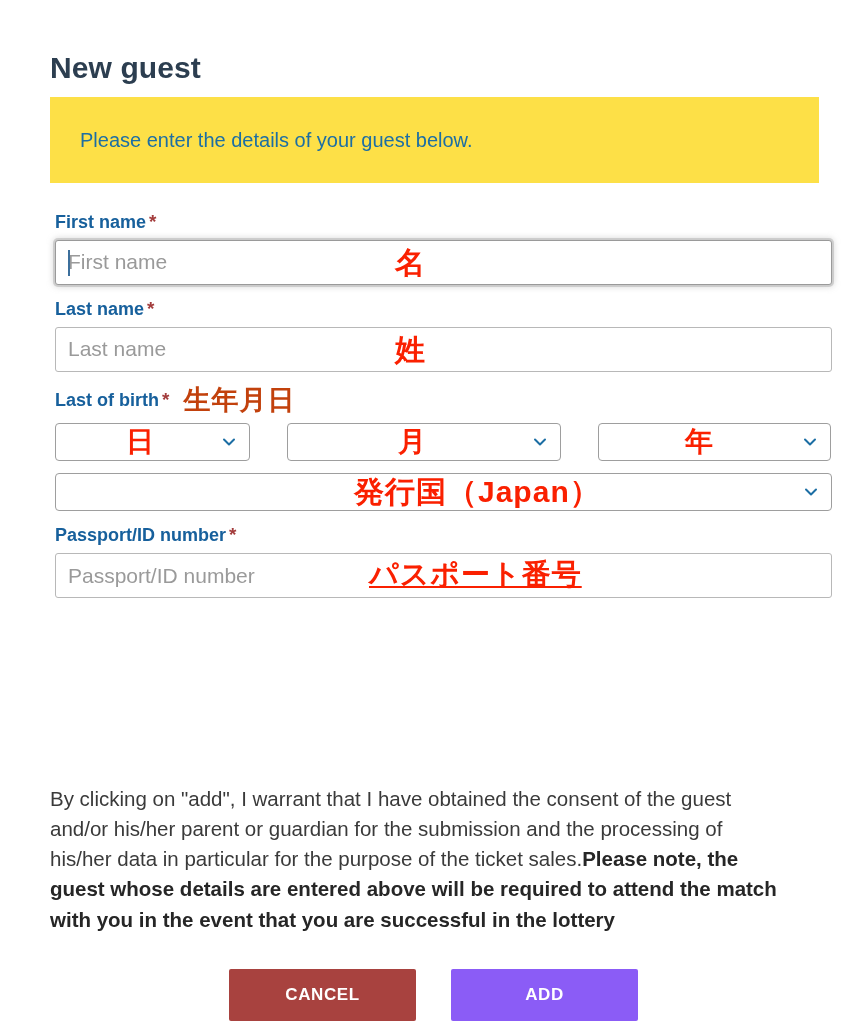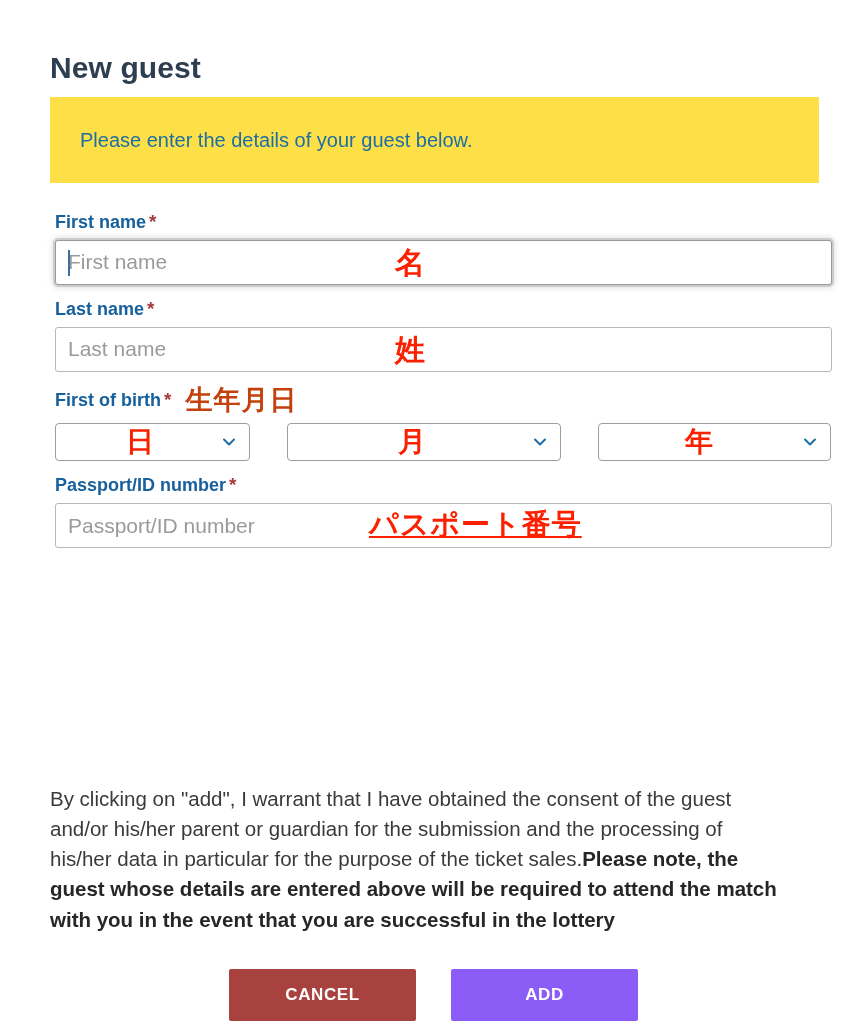--- a/index.html
+++ b/index.html
@@ -240,21 +240,21 @@
 
     <label class="field-label">
       <span>Last name</span><span class="req-star">*</span>
     </label>
     <div class="input-wrap">
       <input class="text-input" type="text" placeholder="Last name" style="">
       <span class="jp-overlay" style="left:340px; top:8px;">姓</span>
     </div>
 
     <label class="field-label">
-      <span>First of birth</span><span class="req-star">*</span><span class="jp-inline">生年月日</span>
+      <span>Last of birth</span><span class="req-star">*</span><span class="jp-inline">生年月日</span>
     </label>
     <div class="select-row">
 
       <div class="sel sel-day">
         <span class="chev">
           <svg viewBox="0 0 14 14" width="14" height="14">
               <path d="M2 4.5 L7 9.5 L12 4.5" fill="none" stroke="#1c6ea4" stroke-width="2" stroke-linecap="round" stroke-linejoin="round"></path>
             </svg>
         </span>
         <span class="jp-overlay" style="left:70px; top:4px; font-size:28px;">日</span>
@@ -273,20 +273,28 @@
         <span class="chev">
           <svg viewBox="0 0 14 14" width="14" height="14">
               <path d="M2 4.5 L7 9.5 L12 4.5" fill="none" stroke="#1c6ea4" stroke-width="2" stroke-linecap="round" stroke-linejoin="round"></path>
             </svg>
         </span>
         <span class="jp-overlay" style="left:86px; top:4px; font-size:28px;">年</span>
       </div>
 
     </div>
 
+    <div class="sel-country">
+      <span class="chev">
+        <svg viewBox="0 0 14 14" width="14" height="14">
+            <path d="M2 4.5 L7 9.5 L12 4.5" fill="none" stroke="#1c6ea4" stroke-width="2" stroke-linecap="round" stroke-linejoin="round"></path>
+          </svg>
+      </span>
+      <span class="jp-overlay" style="left:298px; top:3px; font-size:30px;">発行国（Japan）</span>
+    </div>
 
     <label class="field-label">
       <span>Passport/ID number</span><span class="req-star">*</span>
     </label>
     <div class="input-wrap">
       <input class="text-input" type="text" placeholder="Passport/ID number" style="">
       <span class="jp-overlay" style="left:314px; top:7px; font-size:29px;text-decoration:underline;">パスポート番号</span>
     </div>
 
   </div>

